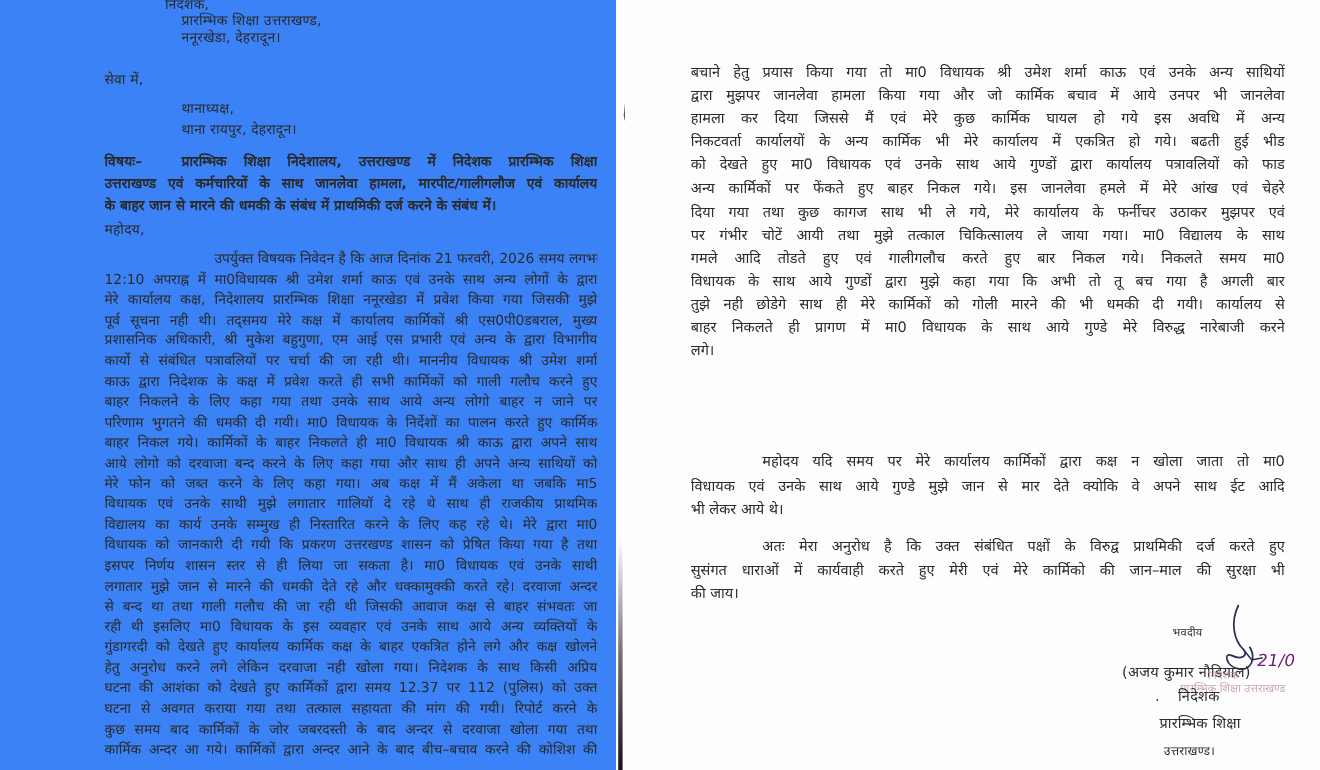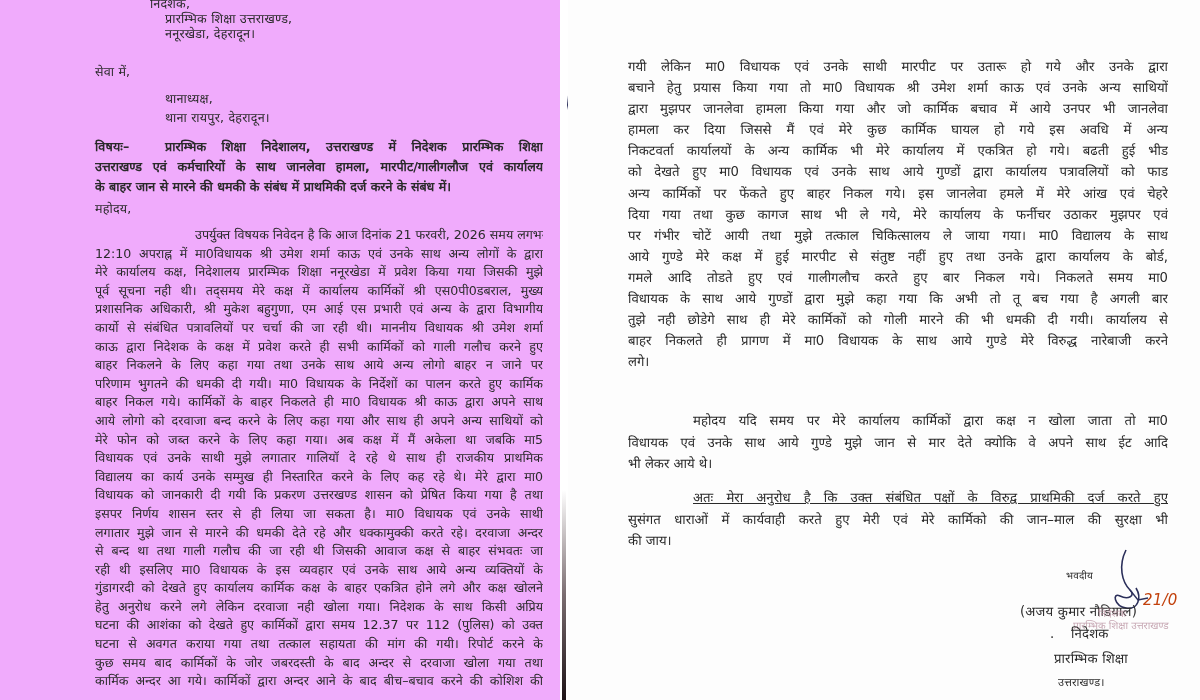--- a/index.html
+++ b/index.html
@@ -3,21 +3,21 @@
 <meta charset="utf-8">
 <style>
   html, body { margin:0; padding:0; }
   body {
     width:1200px; height:700px; overflow:hidden; position:relative;
     background:#ffffff;
     font-family: "DejaVu Sans", "Liberation Sans", sans-serif;
     color:#2a2a2a;
   }
   .page {
-    position:absolute; top:0; height:700px; background:#f0abfc; overflow:hidden;
+    position:absolute; top:0; height:700px; background:#3b82f6; overflow:hidden;
   }
   #left-page { left:0; width:560px; }
   #right-page { left:568px; width:632px; background:#fdfdfd; }
   .divider {
     position:absolute; left:562px; top:0; width:4px; height:700px;
     background:linear-gradient(to bottom, #ffffff 0%, #ffffff 70%, #7a6d70 85%, #1c1215 100%);
   }
   .pen-mark {
     position:absolute; left:566px; top:0; width:0; height:0;
   }
@@ -88,56 +88,54 @@
 
 <div class="divider"></div>
 <div class="pen-mark">
   <svg width="30" height="115" viewBox="0 0 30 115">
     <polygon points="12,0 18,0 2,110 1,105" fill="#2b2f5a"></polygon>
   </svg>
 </div>
 
 <div id="right-page" class="page">
   <div class="para" style="position:absolute; left:60px; top:56px; width:540px; font-size:13.2px; line-height:21.1px;">
-    <p style="height:21.1px;">गयी लेकिन मा0 विधायक एवं उनके साथी मारपीट पर उतारू हो गये और उनके द्वारा</p>
     <p style="height:21.1px;">बचाने हेतु प्रयास किया गया तो मा0 विधायक श्री उमेश शर्मा काऊ एवं उनके अन्य साथियों</p>
     <p style="height:21.1px;">द्वारा मुझपर जानलेवा हामला किया गया और जो कार्मिक बचाव में आये उनपर भी जानलेवा</p>
     <p style="height:21.1px;">हामला कर दिया जिससे मैं एवं मेरे कुछ कार्मिक घायल हो गये इस अवधि में अन्य</p>
     <p style="height:21.1px;">निकटवर्ता कार्यालयों के अन्य कार्मिक भी मेरे कार्यालय में एकत्रित हो गये। बढती हुई भीड</p>
     <p style="height:21.1px;">को देखते हुए मा0 विधायक एवं उनके साथ आये गुण्डों द्वारा कार्यालय पत्रावलियों को फाड</p>
     <p style="height:21.1px;">अन्य कार्मिकों पर फेंकते हुए बाहर निकल गये। इस जानलेवा हमले में मेरे आंख एवं चेहरे</p>
     <p style="height:21.1px;">दिया गया तथा कुछ कागज साथ भी ले गये, मेरे कार्यालय के फर्नीचर उठाकर मुझपर एवं</p>
     <p style="height:21.1px;">पर गंभीर चोटें आयी तथा मुझे तत्काल चिकित्सालय ले जाया गया। मा0 विद्यालय के साथ</p>
-    <p style="height:21.1px;">आये गुण्डे मेरे कक्ष में हुई मारपीट से संतुष्ट नहीं हुए तथा उनके द्वारा कार्यालय के बोर्ड,</p>
     <p style="height:21.1px;">गमले आदि तोडते हुए एवं गालीगलौच करते हुए बार निकल गये। निकलते समय मा0</p>
     <p style="height:21.1px;">विधायक के साथ आये गुण्डों द्वारा मुझे कहा गया कि अभी तो तू बच गया है अगली बार</p>
     <p style="height:21.1px;">तुझे नही छोडेगे साथ ही मेरे कार्मिकों को गोली मारने की भी धमकी दी गयी। कार्यालय से</p>
     <p style="height:21.1px;">बाहर निकलते ही प्रागण में मा0 विधायक के साथ आये गुण्डे मेरे विरुद्ध नारेबाजी करने</p>
     <p class="last" style="height:21.1px;">लगे।</p>
   </div>
 
   <div class="para" style="position:absolute; left:60px; top:410px; width:540px; font-size:13.2px; line-height:21.5px;">
     <p style="height:21.5px; padding-left:65px;">महोदय यदि समय पर मेरे कार्यालय कार्मिकों द्वारा कक्ष न खोला जाता तो मा0</p>
     <p style="height:21.5px;">विधायक एवं उनके साथ आये गुण्डे मुझे जान से मार देते क्योकि वे अपने साथ ईट आदि</p>
     <p class="last" style="height:21.5px;">भी लेकर आये थे।</p>
   </div>
 
   <div class="para" style="position:absolute; left:60px; top:487px; width:540px; font-size:13.2px; line-height:21.5px;">
-    <p style="height:21.5px; padding-left:65px;text-decoration:underline;">अतः मेरा अनुरोध है कि उक्त संबंधित पक्षों के विरुद्व प्राथमिकी दर्ज करते हुए</p>
+    <p style="height:21.5px; padding-left:65px;">अतः मेरा अनुरोध है कि उक्त संबंधित पक्षों के विरुद्व प्राथमिकी दर्ज करते हुए</p>
     <p style="height:21.5px;">सुसंगत धाराओं में कार्यवाही करते हुए मेरी एवं मेरे कार्मिको की जान–माल की सुरक्षा भी</p>
     <p class="last" style="height:21.5px;">की जाय।</p>
   </div>
 
   <div class="txt" style="left:498px; top:566px; font-size:10px;">भवदीय</div>
 
   <svg class="signature-scrawl" style="left:540px; top:548px;" width="80" height="70" viewBox="0 0 80 70">
     <path d="M18,2 C10,18 14,34 22,42 C28,48 20,52 12,48 C4,44 6,58 18,60 C30,62 34,50 28,40" fill="none" stroke="#2b2f5a" stroke-width="1.6"></path>
     <path d="M22,42 L30,52 L40,50" fill="none" stroke="#2b2f5a" stroke-width="1.4"></path>
   </svg>
-  <div class="txt" style="left:575px; top:590px; font-size:15px; font-style:italic; color:#c2410c;">21/0</div>
+  <div class="txt" style="left:575px; top:590px; font-size:15px; font-style:italic; color:#701a75;">21/0</div>
 
   <div class="txt" style="left:452px; top:602px; font-size:13.2px;">(अजय कुमार नौडियाल)</div>
 
   <div class="stamp" style="left:530px; top:606px;">निदेशक</div>
   <div class="stamp" style="left:505px; top:618px;">प्रारम्भिक शिक्षा उत्तराखण्ड</div>
 
   <div class="txt" style="left:482px; top:624px; font-size:13.2px;">.</div>
   <div class="txt" style="left:503px; top:624px; font-size:13.2px;">निदेशक</div>
   <div class="txt" style="left:486px; top:649px; font-size:13.2px;">प्रारम्भिक शिक्षा</div>
   <div class="txt" style="left:490px; top:673px; font-size:11px;">उत्तराखण्ड।</div>

